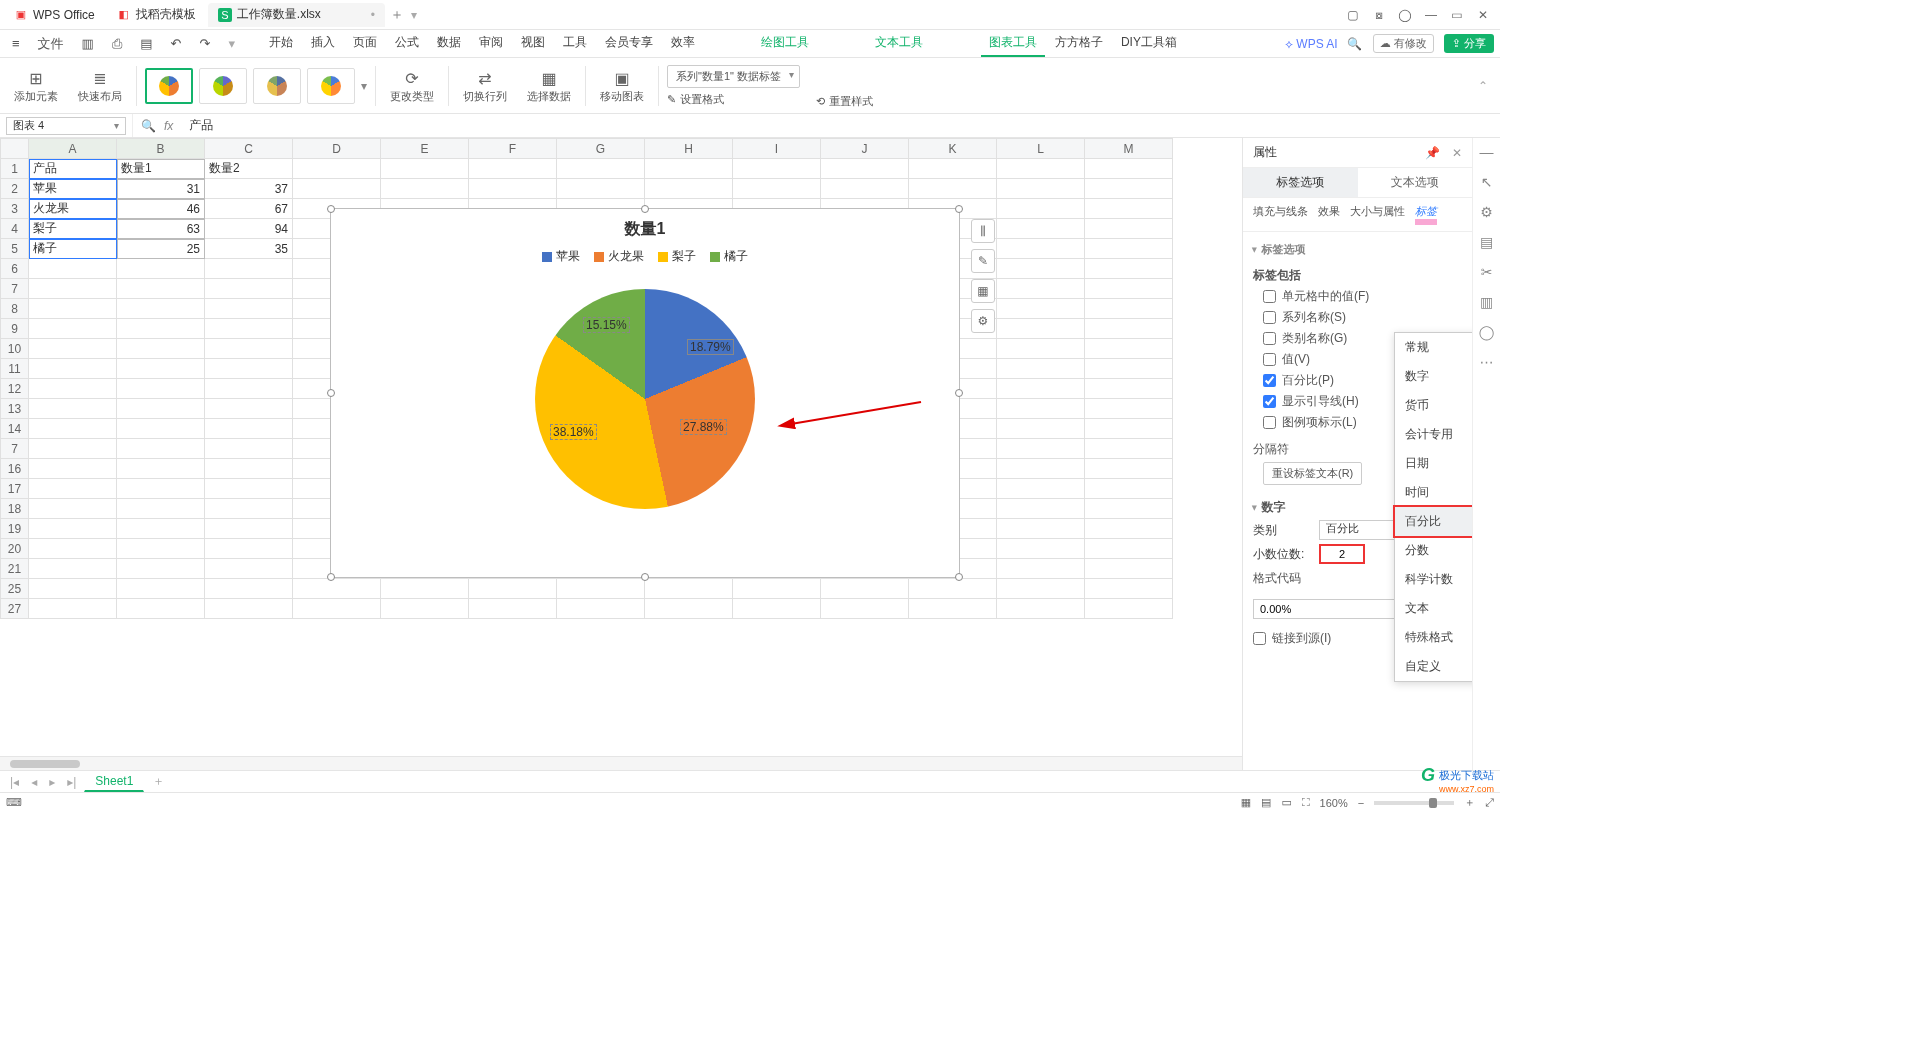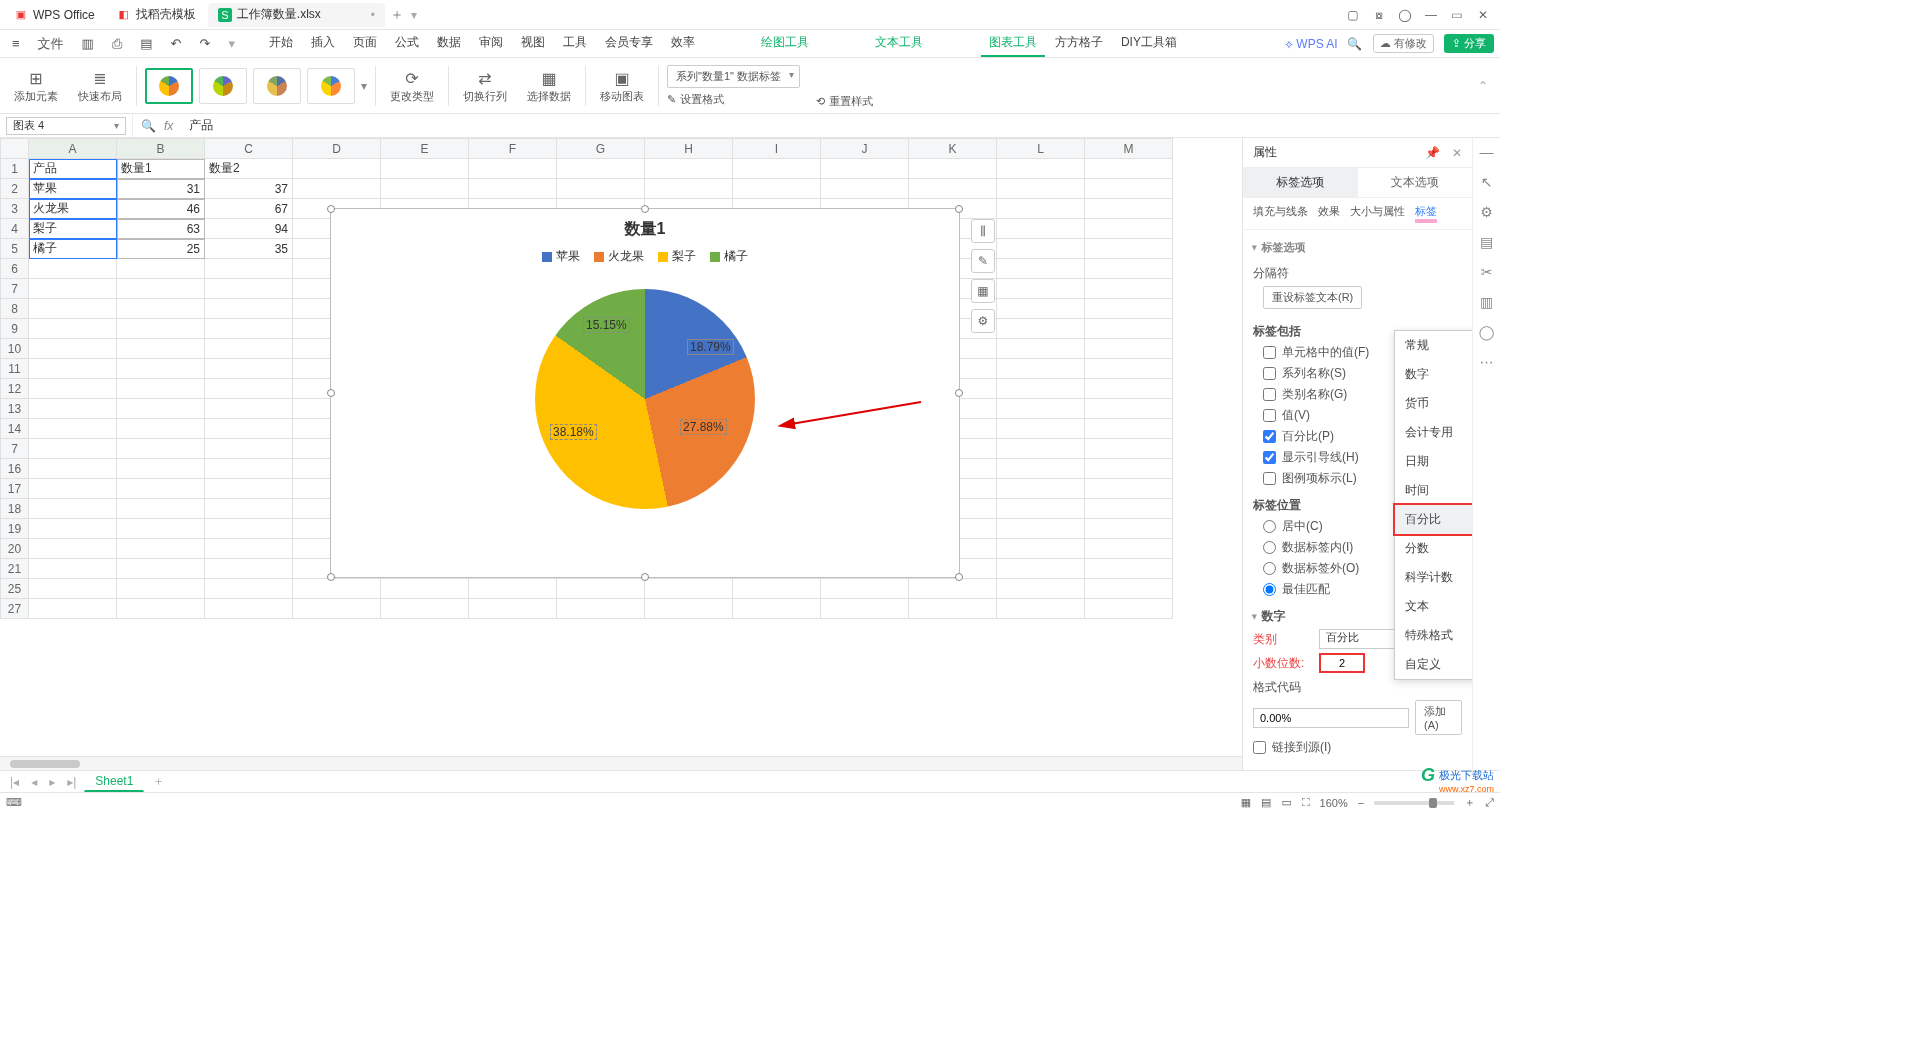--- a/index.html
+++ b/index.html
@@ -69,31 +69,31 @@
     .plabel.sel { border:1px solid #888; }
     .arrow { position:absolute; }
     .arrow svg { overflow:visible; }
     
     .sidepanel { width:230px; border-left:1px solid #e5e5e5; display:flex; flex-direction:column; font-size:12px; }
     .sp-head { display:flex; align-items:center; justify-content:space-between; padding:6px 10px; border-bottom:1px solid #eee; }
     .sp-tabs { display:flex; border-bottom:1px solid #eee; }
     .sp-tab { flex:1; text-align:center; padding:6px 0; color:#666; }
     .sp-tab.active { background:#eef0f2; color:#333; }
     .sp-sub { display:flex; gap:10px; padding:6px 10px; border-bottom:1px solid #eee; font-size:11px; color:#555; }
-    .sp-sub .s.active { color:#2f7bff; border-bottom:4px solid #f9a8d4; }
+    .sp-sub .s.active { color:#2f7bff; border-bottom:6px solid #f9a8d4;font-style:italic; }
     .sp-body { flex:1; overflow:auto; padding:6px 10px 20px; position:relative; }
     .sec { margin-bottom:10px; }
     .sec-t { font-weight:bold; font-size:12px; margin:4px 0; color:#555; display:flex; align-items:center; gap:4px;}
     .sec-t:before { content:"▸"; font-size:9px; color:#999; transform:rotate(90deg); display:inline-block;}
     .chk { display:flex; align-items:center; gap:6px; margin:4px 0 4px 10px; color:#555; }
     .chk input { accent-color:#2f7bff; }
     .btnlike { display:inline-block; border:1px solid #ccc; padding:3px 8px; font-size:11px; border-radius:2px; margin:4px 0 4px 10px; color:#555;}
     .radio { display:flex; align-items:center; gap:6px; margin:4px 0 4px 10px; color:#555; }
     .field { display:flex; align-items:center; gap:6px; margin:4px 0 4px 0; }
-    .field label { color:#ef4444; }
+    .field label { color:#404040; }
     .field input.txt, .field .select { border:1px solid #ccc; height:20px; padding:0 6px; font-size:11px; }
     .field .select { min-width:70px; position:relative; }
     .field .select:after{content:"▾";position:absolute;right:4px;top:2px;color:#888;font-size:10px;}
     .redbox { border:2px solid #e33 !important; }
     .catdd { position:absolute; right:-8px; top:100px; width:86px; background:#fff; border:1px solid #ccc; box-shadow:0 2px 8px rgba(0,0,0,.15); z-index:50; }
     .catdd .opt { padding:6px 10px; font-size:12px; color:#444; }
     .catdd .opt.hover { background:#eef0f2; }
     
     .iconstrip { width:28px; border-left:1px solid #eee; display:flex; flex-direction:column; align-items:center; padding-top:6px; gap:14px; color:#888; font-size:14px; }
     
@@ -717,24 +717,20 @@
     </div>
     <div class="sp-sub">
       <span class="s">填充与线条</span>
       <span class="s">效果</span>
       <span class="s">大小与属性</span>
       <span class="s active">标签</span>
     </div>
     <div class="sp-body">
       <div class="sec">
         <div class="sec-t" style="font-size:11px;color:#888">标签选项</div>
-      </div>
-      <div class="sec">
-        <div style="color:#555">分隔符</div>
-        <span class="btnlike">重设标签文本(R)</span>
       </div>
       <div class="sec">
         <div style="font-weight:bold;color:#555;margin-bottom:4px">标签包括</div>
         <label class="chk">
             <input type="checkbox" style="">
             <span>单元格中的值(F)</span>
           </label>
         <label class="chk">
             <input type="checkbox" style="">
             <span>系列名称(S)</span>
@@ -754,37 +750,22 @@
         <label class="chk">
             <input type="checkbox" checked="" style="">
             <span>显示引导线(H)</span>
           </label>
         <label class="chk">
             <input type="checkbox" style="">
             <span>图例项标示(L)</span>
           </label>
       </div>
       <div class="sec">
-        <div style="font-weight:bold;color:#555;margin-bottom:4px">标签位置</div>
-        <label class="radio">
-            <input type="radio" name="pos" style="">
-            <span>居中(C)</span>
-          </label>
-        <label class="radio">
-            <input type="radio" name="pos" style="">
-            <span>数据标签内(I)</span>
-          </label>
-        <label class="radio">
-            <input type="radio" name="pos" style="">
-            <span>数据标签外(O)</span>
-          </label>
-        <label class="radio">
-            <input type="radio" name="pos" checked="" style="">
-            <span>最佳匹配</span>
-          </label>
+        <div style="color:#555">分隔符</div>
+        <span class="btnlike">重设标签文本(R)</span>
       </div>
       <div class="sec">
         <div class="sec-t">数字</div>
         <div class="field">
           <label style="width:60px">类别</label>
           <div class="select" style="flex:1"><span>百分比</span></div>
         </div>
         <div class="field">
           <label style="width:60px">小数位数:</label>
           <input class="txt redbox" style="width: 46px; text-align: center;" value="2">

